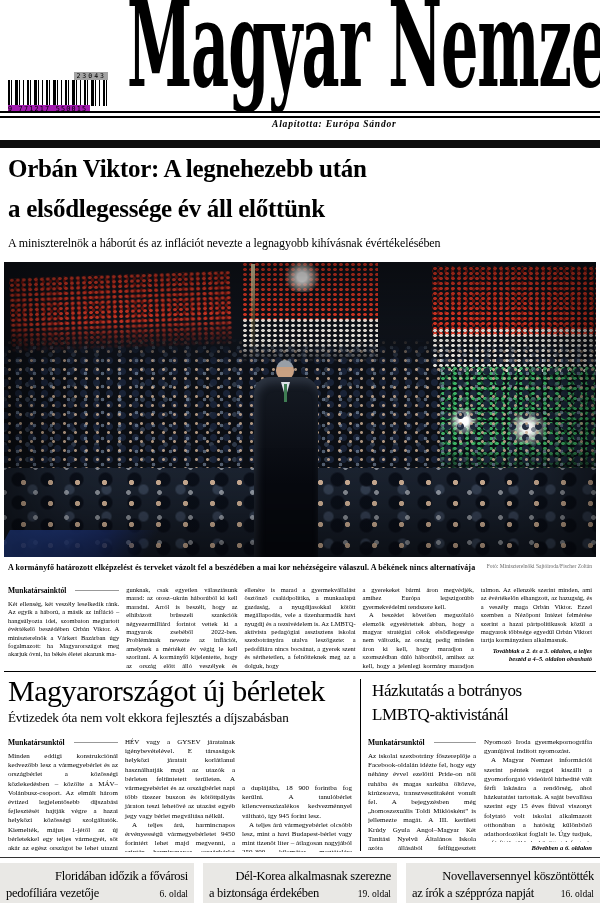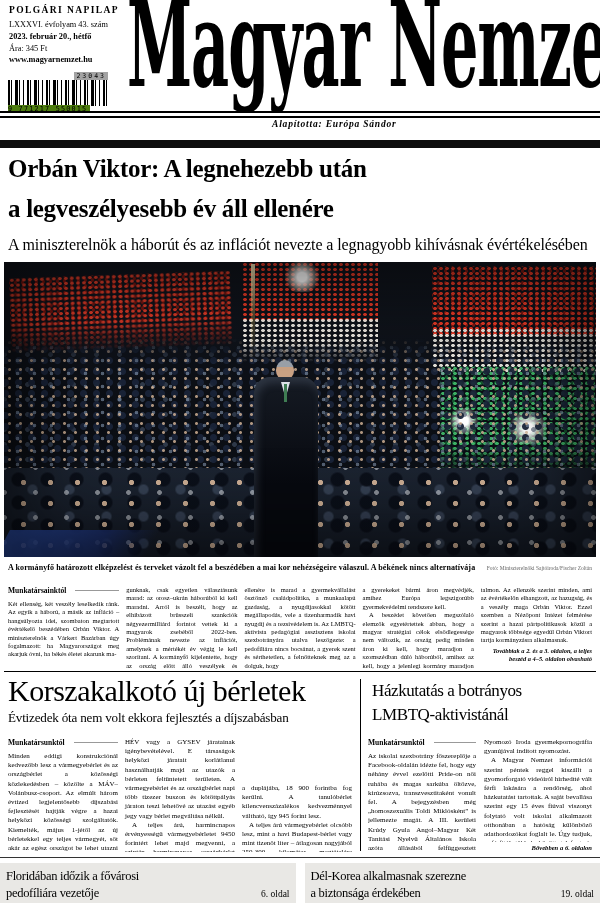--- a/index.html
+++ b/index.html
@@ -11,35 +11,35 @@
   .kicker{font-weight:bold;font-size:9.5px;letter-spacing:1.4px;margin-bottom:4px;}
   .issue-line{font-size:8.3px;line-height:11.8px;}
   .bold{font-weight:bold;}
   .barcode-wrap{position:absolute;left:8px;top:71px;width:100px;height:40px;}
   .bc-top{position:absolute;right:0;top:1px;font-family:"DejaVu Sans Mono",monospace;
           font-size:6.5px;letter-spacing:2px;background:#a3a3a3;padding:0 2px;z-index:2;}
   .bc-bars{position:absolute;left:0;top:9px;width:100px;height:26px;
      background:repeating-linear-gradient(90deg,#000 0 2px,#fff 2px 3px,#000 3px 4px,#fff 4px 7px,
        #000 7px 10px,#fff 10px 11px,#000 11px 12px,#fff 12px 15px,#000 15px 16px,#fff 16px 19px);}
   .bc-num{position:absolute;left:0;bottom:-2px;font-family:"DejaVu Sans Mono",monospace;
-          font-size:6.8px;letter-spacing:1.2px;background:#4d7c0f;padding:0 3px 0 0;}
+          font-size:6.8px;letter-spacing:1.2px;background:#a21caf;padding:0 3px 0 0;}
   .brand{position:absolute;left:127px;top:-16px;height:130px;overflow:visible;white-space:nowrap;}
   .brand-text{display:inline-block;font-family:"DejaVu Serif",serif;font-weight:bold;
         font-size:120px;line-height:120px;letter-spacing:-2px;
         transform:scaleX(0.49);transform-origin:left top;}
   .founder{position:absolute;left:272px;top:119px;font-size:9.5px;font-style:italic;
            font-weight:bold;letter-spacing:0.8px;}
   .double-rule{position:absolute;left:0;top:111px;width:600px;height:3px;
                border-top:2px solid #000;border-bottom:2px solid #000;}
   .black-bar{position:absolute;left:0;top:140px;width:600px;height:8px;background:#0d0d0d;}
 
   
   .headline{position:absolute;left:8px;top:149px;width:588px;font-weight:bold;
             font-size:25px;line-height:40px;letter-spacing:-0.3px;white-space:nowrap;}
-  .deck{position:absolute;left:8px;top:236px;width:588px;font-size:16px;
+  .deck{position:absolute;left:8px;top:236px;width:588px;font-size:12px;
         letter-spacing:-0.1px;white-space:nowrap;}
 
   
   .photo{position:absolute;left:4px;top:262px;width:592px;height:295px;overflow:hidden;
          background:linear-gradient(180deg,#11151d 0%,#0b0e14 55%,#0e1219 100%);}
   .photo>div{position:absolute;}
   .led-left{left:6px;top:12px;width:222px;height:76px;transform:rotate(-2deg);opacity:.95;
      background-image:radial-gradient(circle,rgba(238,62,40,.95) 1.5px,transparent 2px),
                       radial-gradient(circle,rgba(140,22,14,.85) 1.5px,transparent 2px);
      background-size:6px 5px,7px 6px;background-position:0 0,3px 2px;
@@ -103,21 +103,21 @@
      background:linear-gradient(180deg,#151a23,#07090f 60%);
      box-shadow:inset 3px 6px 8px rgba(120,135,160,.25);}
   .shirt{left:27px;top:22px;width:9px;height:16px;background:#dde2e8;
      clip-path:polygon(0 0,100% 0,50% 100%);}
   .tie{left:30px;top:24px;width:3px;height:18px;background:#3f7d53;}
   .vignette{left:0;top:0;width:592px;height:295px;
      box-shadow:inset 0 0 70px 25px rgba(0,0,0,.55);}
 
   
   .caption-row{position:absolute;left:8px;top:563px;width:584px;display:flex;
-               justify-content:space-between;align-items:center;}
+               justify-content:space-between;align-items:flex-start;}
   .caption{font-weight:bold;font-size:8px;letter-spacing:0.1px;}
   .credit{font-size:5.5px;color:#666;white-space:nowrap;margin-left:8px;}
 
   
   .byline-row{display:flex;align-items:center;gap:9px;margin-bottom:5px;}
   .byline{font-weight:bold;font-size:7.5px;white-space:nowrap;}
   .byline-rule{flex:1;height:1px;background:#999;}
   .bt{font-size:6.5px;line-height:8.4px;text-align:justify;white-space:pre-line;}
   .bt2{font-size:7px;line-height:9.2px;text-align:justify;white-space:pre-line;}
   .more{font-weight:bold;font-style:italic;font-size:6.6px;text-align:right;margin-top:2px;line-height:8.6px;}
@@ -136,56 +136,49 @@
   .cols3 .col{flex:1;min-width:0;}
   .vdivider{position:absolute;left:352px;top:4px;width:1px;height:172px;background:#000;}
   .bright{position:absolute;left:360px;top:0;width:224px;}
   .h2-right{font-size:17px;line-height:23.5px;letter-spacing:-0.4px;font-weight:normal;
             margin:4px;white-space:nowrap;}
   .cols2{position:absolute;left:0;top:63px;width:224px;height:114px;display:flex;gap:8px;overflow:hidden;}
   .cols2 .col{flex:1;min-width:0;}
 
   
   .rule-foot{position:absolute;left:0;top:857px;width:600px;border-top:1px solid #333;}
-  .teasers{position:absolute;left:0;top:863px;width:600px;height:40px;display:flex;gap:9px;}
+  .teasers{position:absolute;left:0;top:863px;width:600px;height:40px;display:flex;gap:9px;text-align:right;}
   .teaser{flex:1;background:#e9e8e5;padding:5px 6px 4px 6px;}
   .t-line1{font-size:12.5px;line-height:17px;letter-spacing:-0.3px;white-space:nowrap;overflow:hidden;}
   .t-row{display:flex;justify-content:space-between;align-items:baseline;}
   .t-line2{font-size:12.5px;line-height:17px;letter-spacing:-0.3px;white-space:nowrap;}
   .t-page{font-size:9.5px;white-space:nowrap;margin-left:4px;}
 </style>
 </head>
 <body>
 
 <div class="page">
 
-  <div class="issue-info">
-    <div class="kicker">POLGÁRI NAPILAP</div>
-    <div class="issue-line">LXXXVI. évfolyam 43. szám</div>
-    <div class="issue-line bold">2023. február 20., hétfő</div>
-    <div class="issue-line">Ára: 345 Ft</div>
-    <div class="issue-line bold">www.magyarnemzet.hu</div>
-  </div>
 
   <div class="barcode-wrap">
     <span class="bc-top">23043</span>
     <div class="bc-bars"></div>
     <span class="bc-num">9 771217 550015</span>
   </div>
 
   <div class="brand">
     <span class="brand-text">Magyar Nemzet</span>
   </div>
   <div class="double-rule"></div>
   <div class="founder">Alapította: Európa Sándor</div>
   <div class="black-bar"></div>
 
   <h1 class="headline" style="margin:0;">
     <span style="display:block;">Orbán Viktor: A legnehezebb után</span>
-    <span style="display:block;">a legveszélyesebb év áll ellenére</span>
+    <span style="display:block;">a elsődlegessége év áll előttünk</span>
   </h1>
   <p class="deck" style="margin:0;">A miniszterelnök a háborút és az inflációt nevezte a legnagyobb kihívásnak évértékelésében</p>
 
   <div class="photo">
     <div class="led-left"></div>
     <div class="led-center-red"></div>
     <div class="led-center-white"></div>
     <div class="flare"></div>
     <div class="spot-top"></div>
     <div class="led-right-red"></div>
@@ -231,21 +224,21 @@
     <div class="col">
       <div class="bt">talmon. Az ellenzék szerint minden, ami az évértékelőn elhangzott, az hazugság, és a veszély maga Orbán Viktor. Ezzel szemben a Nézőpont Intézet felmérése szerint a hazai pártpolitikusok közül a magyarok többsége egyedül Orbán Viktort tartja kormányzásra alkalmasnak.</div>
       <div class="more" style="font-size:6.4px;">Továbbiak a 2. és a 3. oldalon, a teljes beszéd a 4–5. oldalon olvasható</div>
     </div>
   </div>
 
   <div class="rule-mid"></div>
 
   <div class="bottom">
     <div class="bleft">
-      <h2 class="h2-left">Korszakalkotó új bérletek</h2>
+      <h2 class="h2-left">Magyarországot új bérletek</h2>
       <div class="subhead2">Évtizedek óta nem volt ekkora fejlesztés a díjszabásban</div>
       <div class="cols3">
         <div class="col">
           <div class="byline-row">
             <span class="byline">Munkatársunktól</span>
             <span class="byline-rule"></span>
           </div>
           <div class="bt2">Minden eddigi konstrukciónál kedvezőbb lesz a vármegyebérlet és az országbérlet a közösségi közlekedésben – közölte a MÁV–Volánbusz-csoport. Az elmúlt három évtized legjelentősebb díjszabási fejlesztését hajtják végre a hazai helyközi közösségi szolgáltatók. Kiemelték, május 1-jétől az új bérletekkel egy teljes vármegyét, sőt akár az egész országot be lehet utazni a MÁV-Start, a Volánbusz, a MÁV–</div>
         </div>
         <div class="col">
@@ -293,15 +286,22 @@
         <span class="t-page">6. oldal</span>
       </div>
     </div>
     <div class="teaser">
       <div class="t-line1">Dél-Korea alkalmasnak szerezne</div>
       <div class="t-row">
         <span class="t-line2">a biztonsága érdekében</span>
         <span class="t-page">19. oldal</span>
       </div>
     </div>
+    <div class="teaser">
+      <div class="t-line1">Novellaversennyel köszöntötték</div>
+      <div class="t-row">
+        <span class="t-line2">az írók a széppróza napját</span>
+        <span class="t-page">16. oldal</span>
+      </div>
+    </div>
   </div>
 
 </div>
 
 </body></html>

